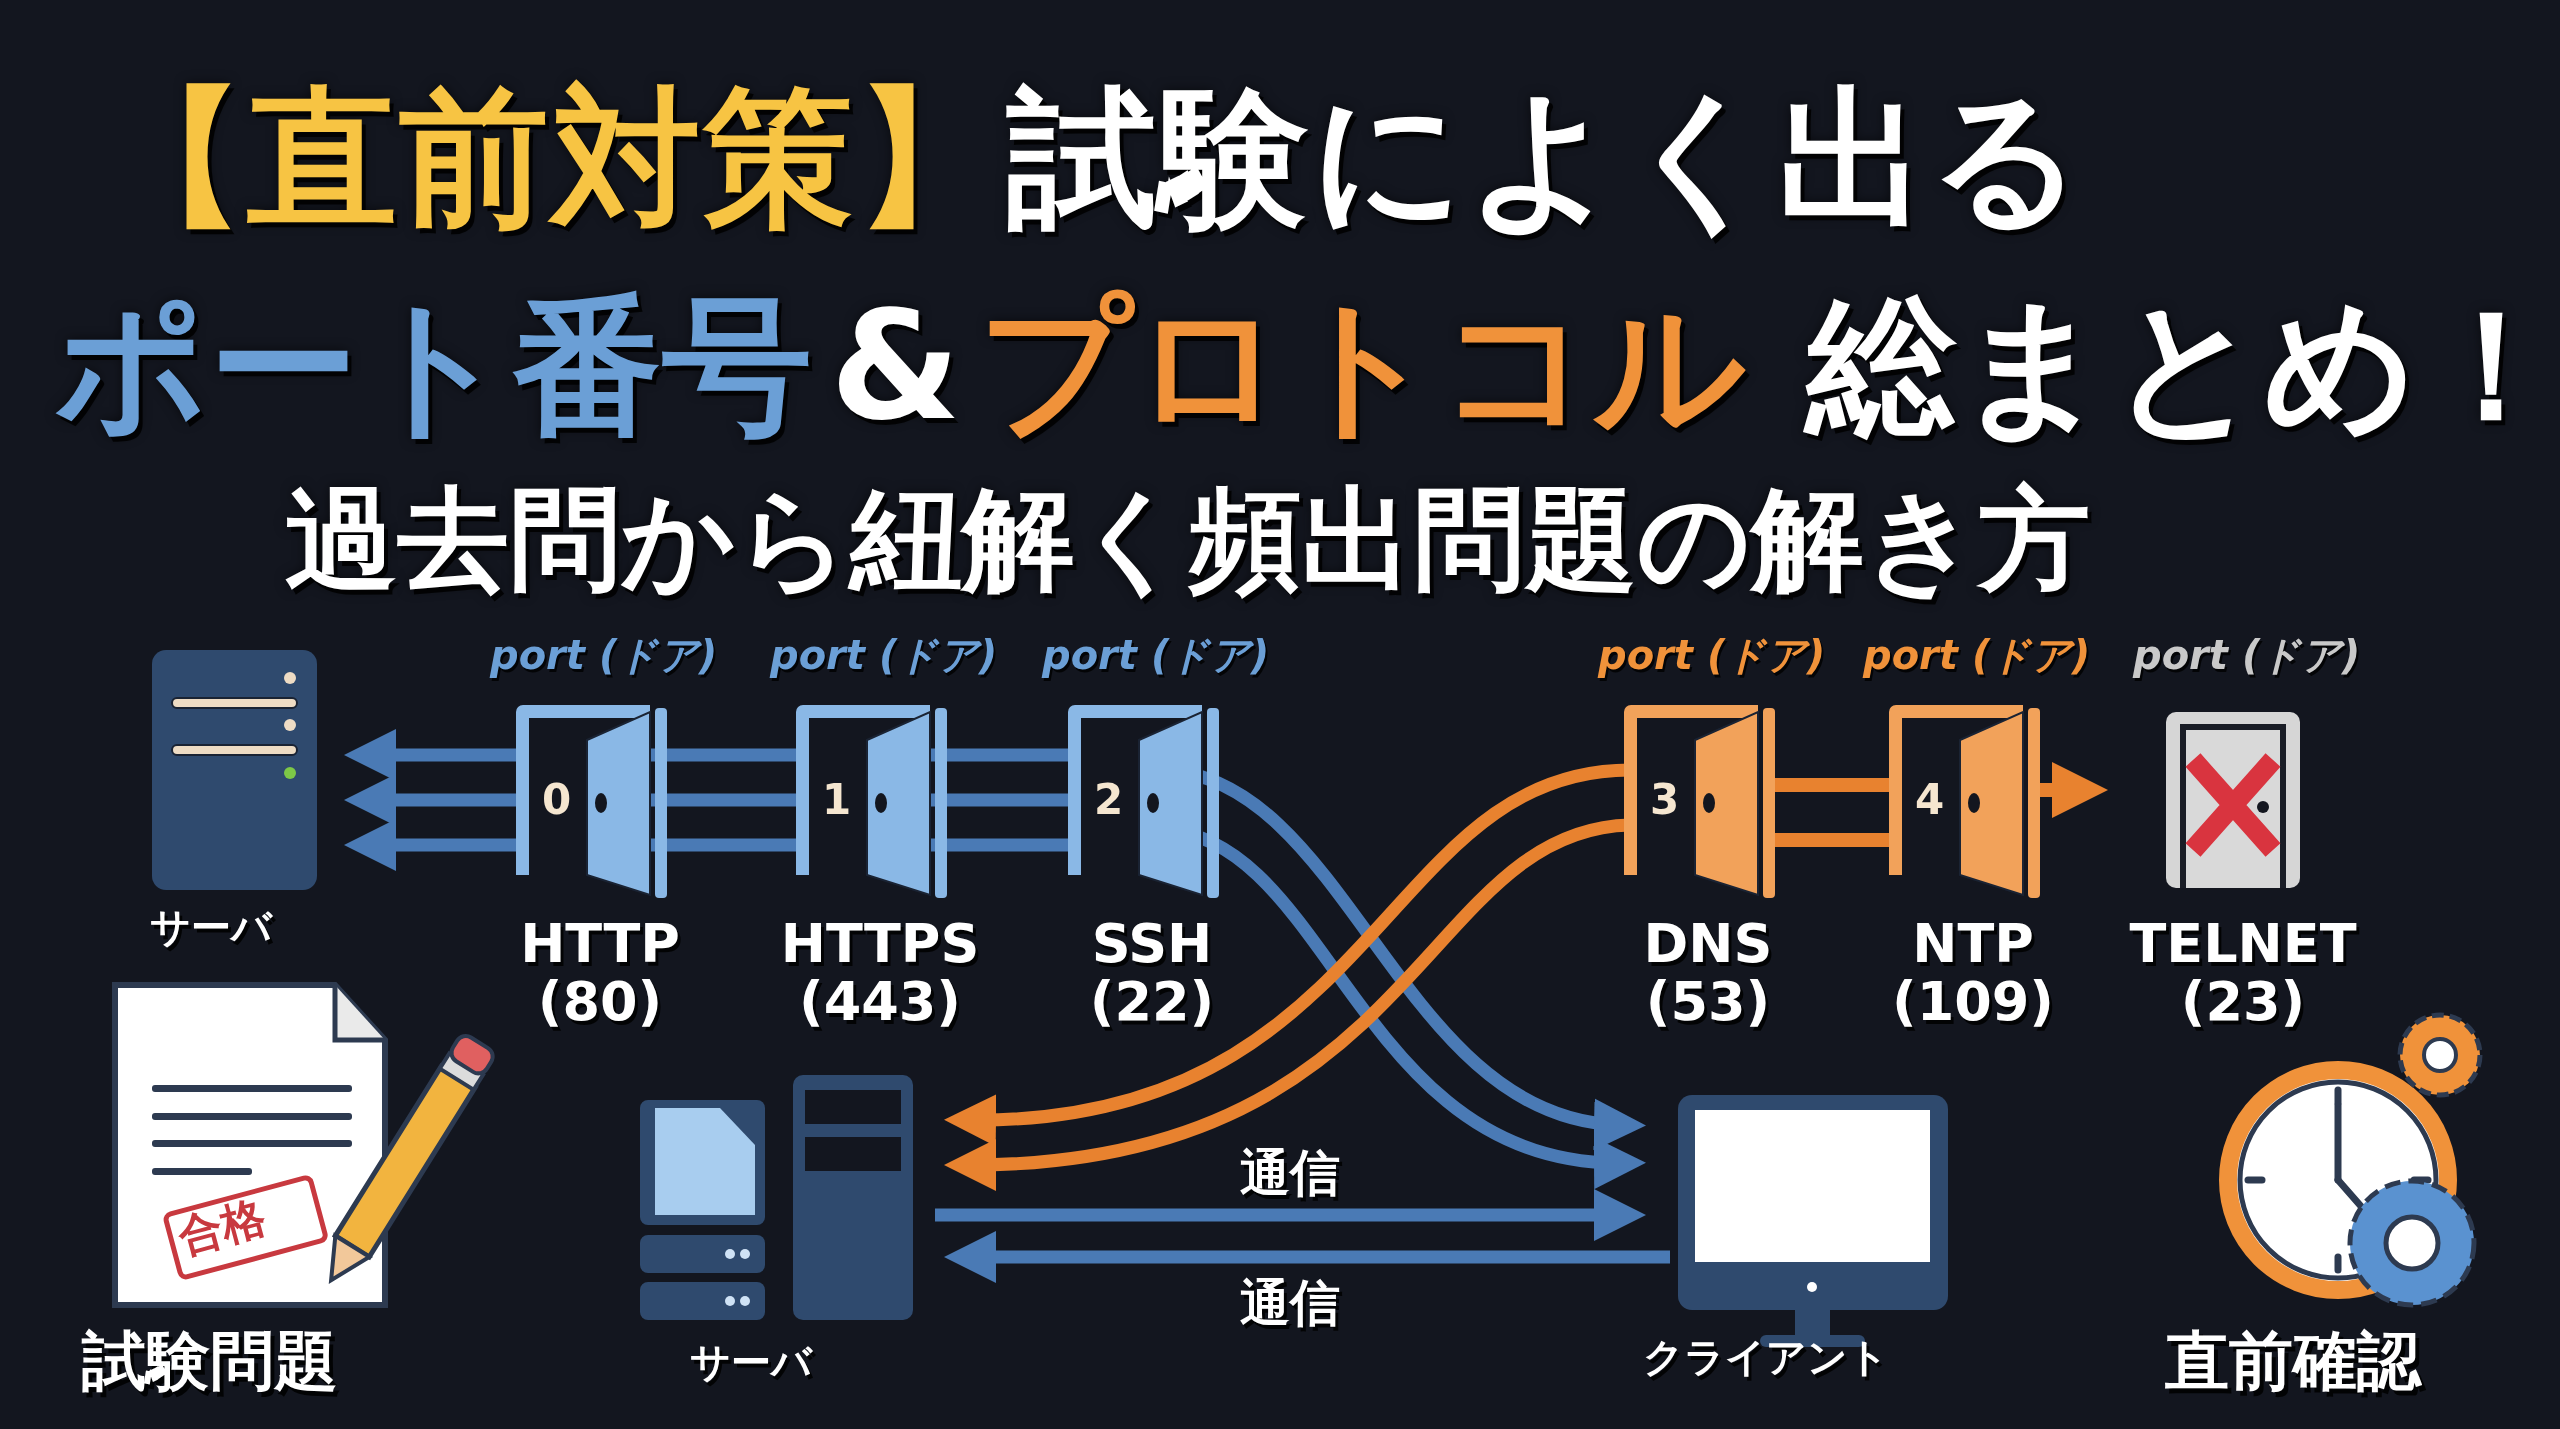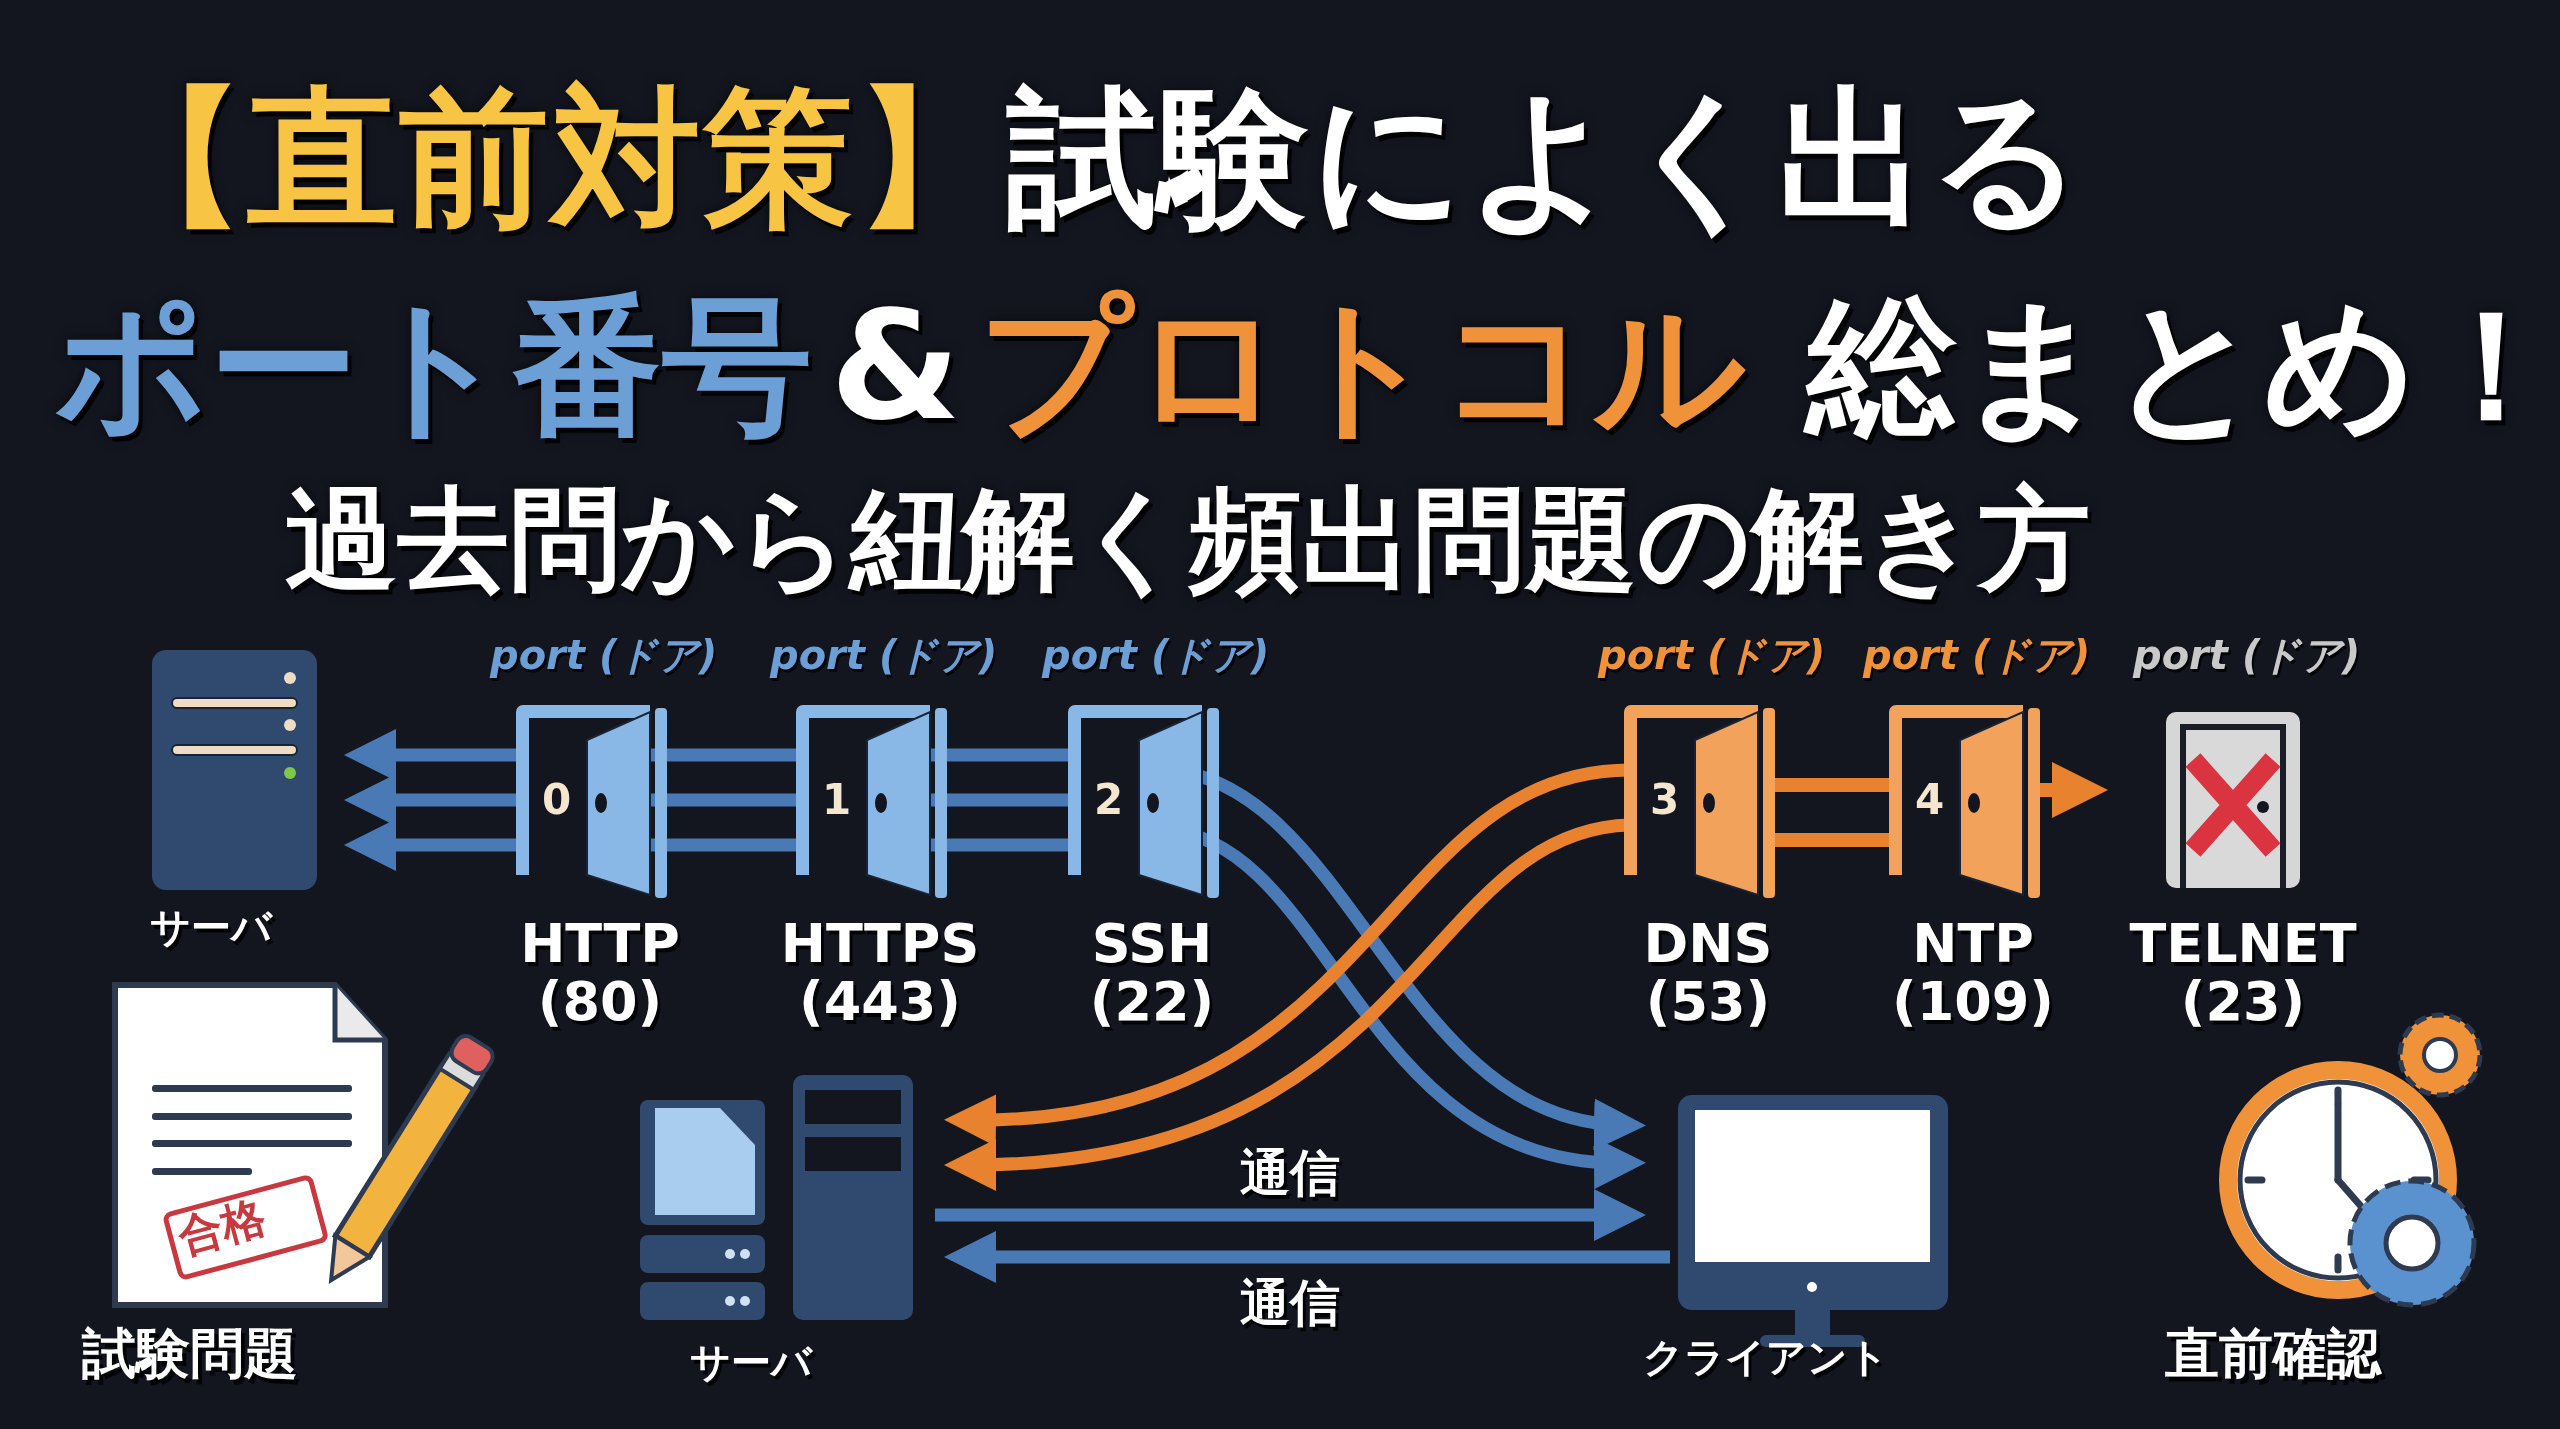--- a/index.html
+++ b/index.html
@@ -11,21 +11,21 @@
   #title2 { left:55px; top:268px; font-size:150px; }
   #subtitle { left:285px; top:465px; font-size:112px; color:#ffffff; }
   .yellow { color:#f7c443; }
   .white { color:#ffffff; }
   .blue { color:#6b9fd6; }
   .orange { color:#f0923a; }
   .port-label { font-size:40px; font-weight:bold; white-space:nowrap; text-shadow:2px 3px 0 rgba(0,0,0,0.8);font-style:italic; }
   .proto { font-size:54px; font-weight:bold; color:#ffffff; text-align:center; width:240px; line-height:58px;
            text-shadow:3px 4px 0 rgba(0,0,0,0.85); }
   .caption { font-size:40px; font-weight:bold; color:#fff; white-space:nowrap; text-shadow:3px 4px 0 rgba(0,0,0,0.85); }
-  .caption-big { font-size:54px; font-weight:bold; color:#fff; white-space:nowrap; text-shadow:4px 5px 0 rgba(0,0,0,0.85); }
+  .caption-big { font-size:64px; font-weight:bold; color:#fff; white-space:nowrap; text-shadow:4px 5px 0 rgba(0,0,0,0.85); }
   .comm { font-size:50px; font-weight:bold; color:#fff; white-space:nowrap; text-shadow:3px 4px 0 rgba(0,0,0,0.85);text-align:right; }
   svg { position:absolute; left:0; top:0; }
 </style>
 </head>
 <body>
 
 <div id="title1" class="abs t">
   <span class="yellow">【直前対策】</span><span class="white">試験によく出る</span>
 </div>
 <div id="title2" class="abs t">

